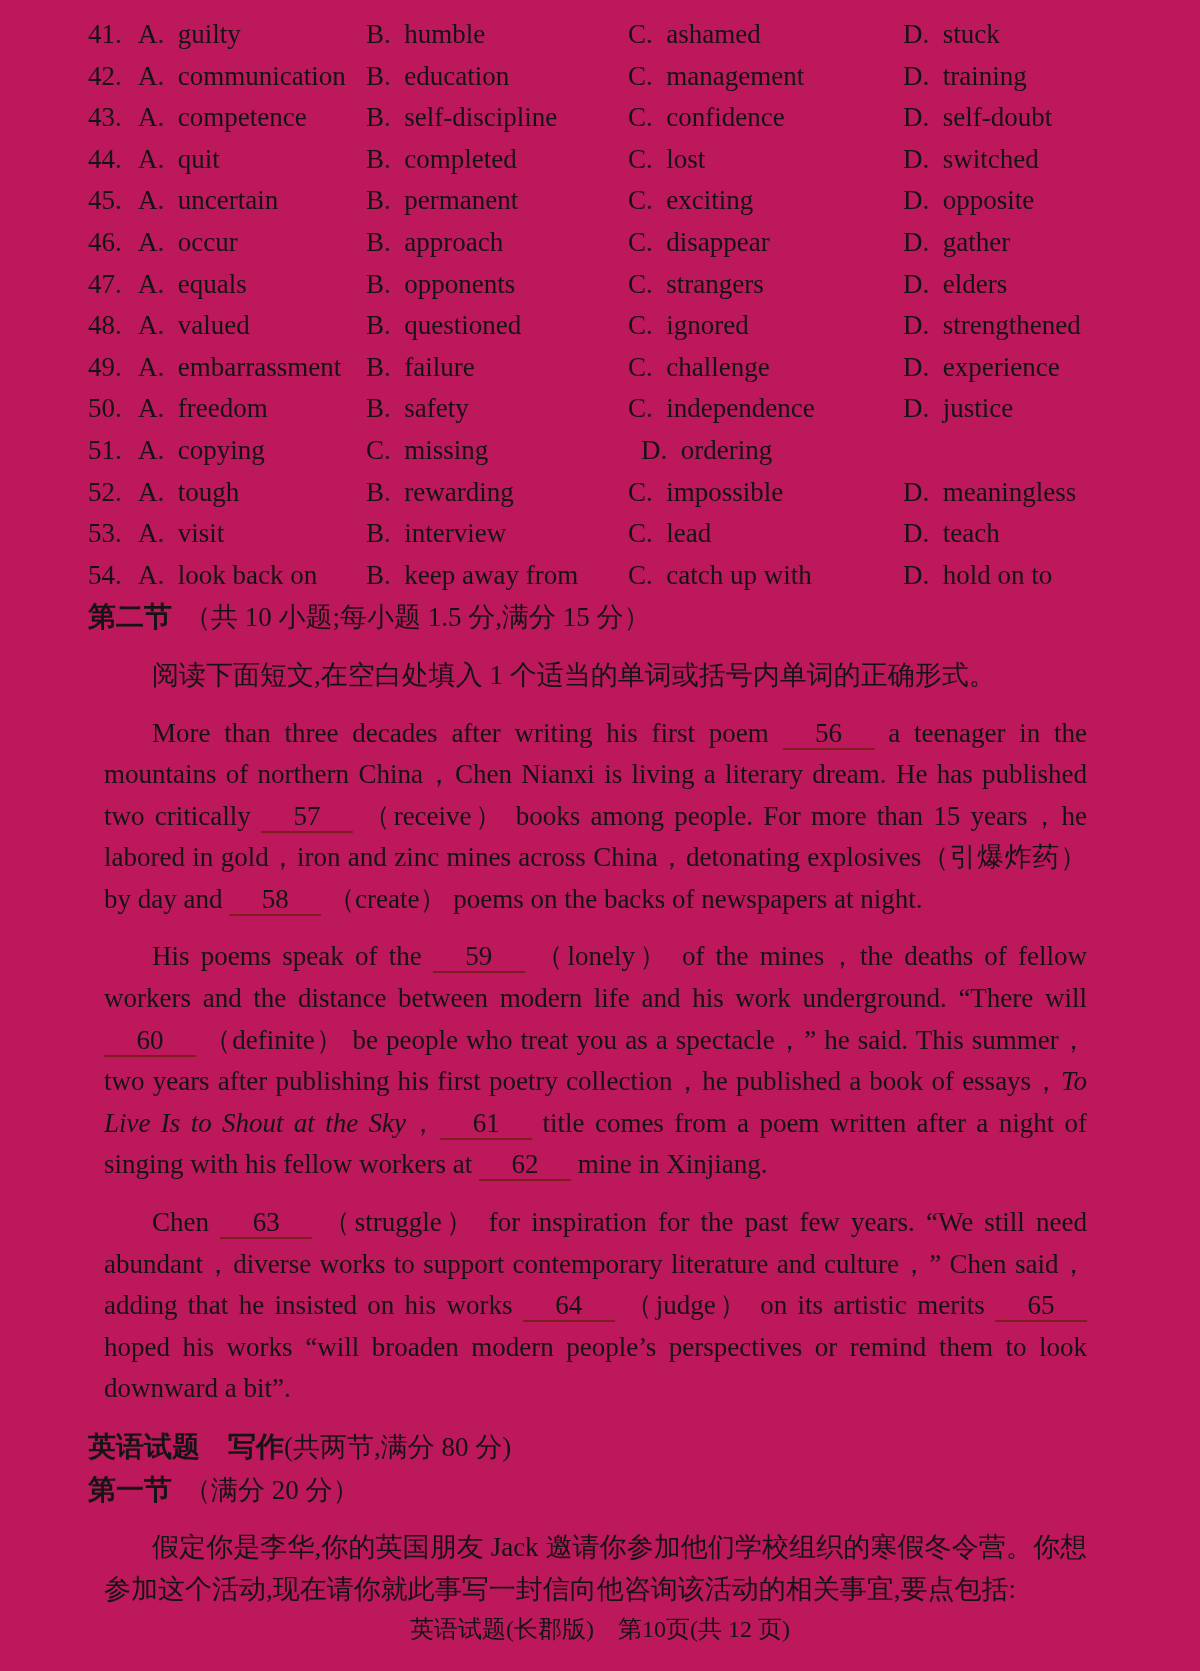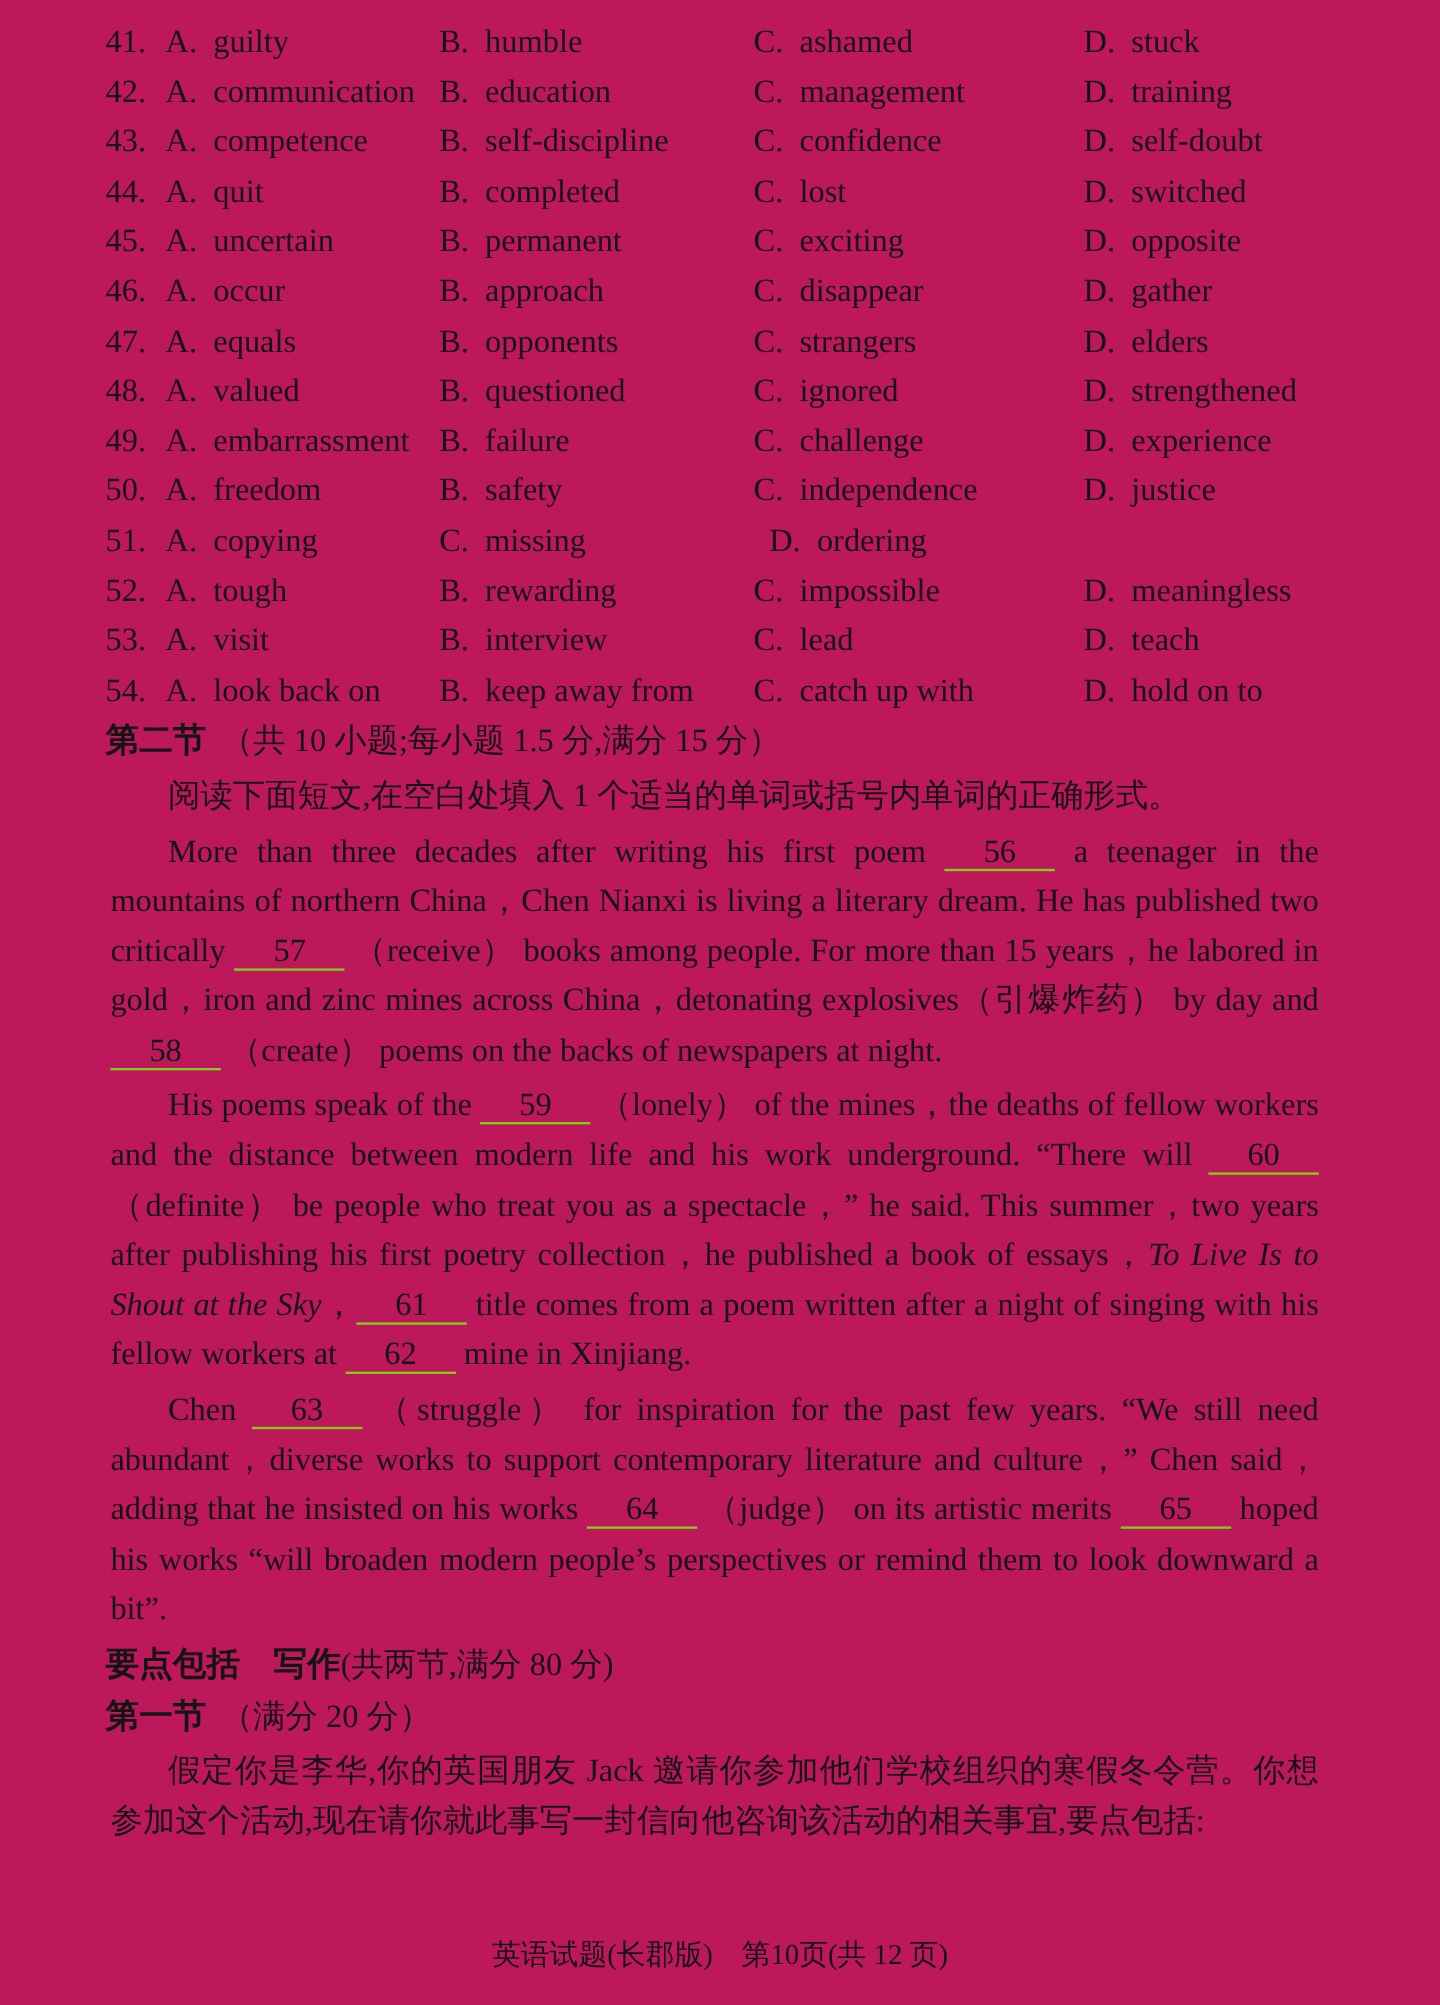--- a/index.html
+++ b/index.html
@@ -12,23 +12,23 @@
   .optA{width:228px;flex:none;}
   .optB{width:262px;flex:none;}
   .optC{width:275px;flex:none;}
   .optD{flex:1;}
   
   .line{line-height:41.6px;font-size:27px;}
   .sec-head{font-size:27px;}
   .head-bold{font-weight:bold;font-family:"Liberation Sans","DejaVu Sans",sans-serif;font-size:28px;}
   .head-note{margin-left:12px;}
   
-  .para{margin:4px;font-size:27px;line-height:41.6px;text-align:justify;text-indent:48px;}
+  .para{margin:16px;font-size:27px;line-height:41.6px;text-align:justify;text-indent:48px;}
   .blank{display:inline-block;text-indent:0;min-width:84px;padding:0 4px;text-align:center;
-         border-bottom:2px solid #84cc16;line-height:30px;}
+         border-bottom:2px solid #7f1d1d;line-height:30px;}
   .it{font-style:italic;}
   .footer{position:absolute;left:0;right:0;bottom:26px;text-align:center;font-size:24px;margin-top:24px;}
 </style>
 </head>
 <body>
 
 <div class="page">
 
   <div>
       <div class="qrow">
@@ -136,21 +136,21 @@
 
   <p class="para">阅读下面短文,在空白处填入 1 个适当的单词或括号内单词的正确形式。</p>
 
   <div>
       <p class="para"><span>More than three decades after writing his first poem </span><span class="blank">56</span><span> a teenager in the mountains of northern China，Chen Nianxi is living a literary dream. He has published two critically </span><span class="blank">57</span><span> （receive） books among people. For more than 15 years，he labored in gold，iron and zinc mines across China，detonating explosives（引爆炸药） by day and </span><span class="blank">58</span><span> （create） poems on the backs of newspapers at night.</span></p>
       <p class="para"><span>His poems speak of the </span><span class="blank">59</span><span> （lonely） of the mines，the deaths of fellow workers and the distance between modern life and his work underground. “There will </span><span class="blank">60</span><span> （definite） be people who treat you as a spectacle，” he said. This summer，two years after publishing his first poetry collection，he published a book of essays，</span><span class="it">To Live Is to Shout at the Sky</span><span>，</span><span class="blank">61</span><span> title comes from a poem written after a night of singing with his fellow workers at </span><span class="blank">62</span><span> mine in Xinjiang.</span></p>
       <p class="para"><span>Chen </span><span class="blank">63</span><span> （struggle） for inspiration for the past few years. “We still need abundant，diverse works to support contemporary literature and culture，” Chen said，adding that he insisted on his works </span><span class="blank">64</span><span> （judge） on its artistic merits </span><span class="blank">65</span><span> hoped his works “will broaden modern people’s perspectives or remind them to look downward a bit”.</span></p>
     </div>
 
   <div class="line sec-head">
-    <span class="head-bold">要点包括　写作</span><span>(共两节,满分 80 分)</span>
+    <span class="head-bold">英语试题　写作</span><span>(共两节,满分 80 分)</span>
   </div>
 
   <div class="line sec-head">
     <span class="head-bold">第一节</span><span class="head-note">（满分 20 分）</span>
   </div>
 
   <p class="para">假定你是李华,你的英国朋友 Jack 邀请你参加他们学校组织的寒假冬令营。你想参加这个活动,现在请你就此事写一封信向他咨询该活动的相关事宜,要点包括:</p>
 
   <div class="footer">英语试题(长郡版)　第10页(共 12 页)</div>
 

